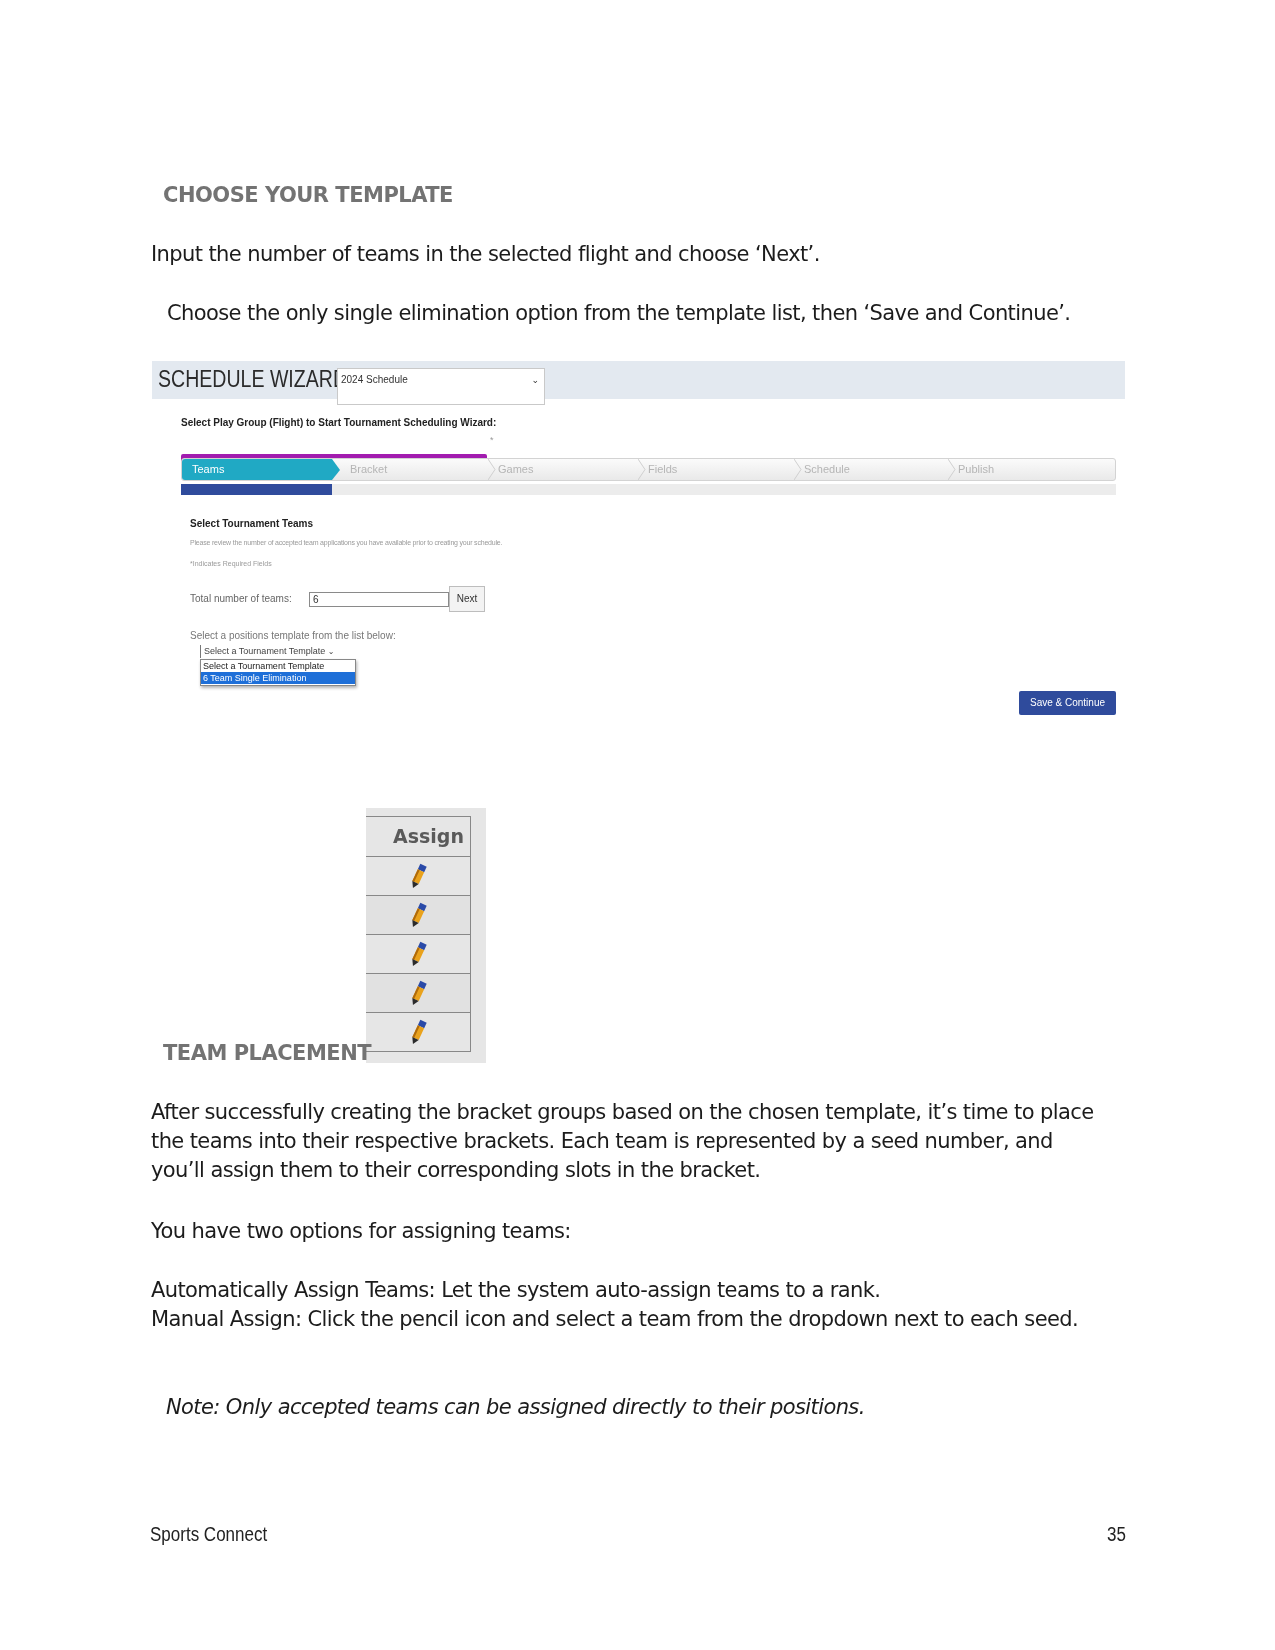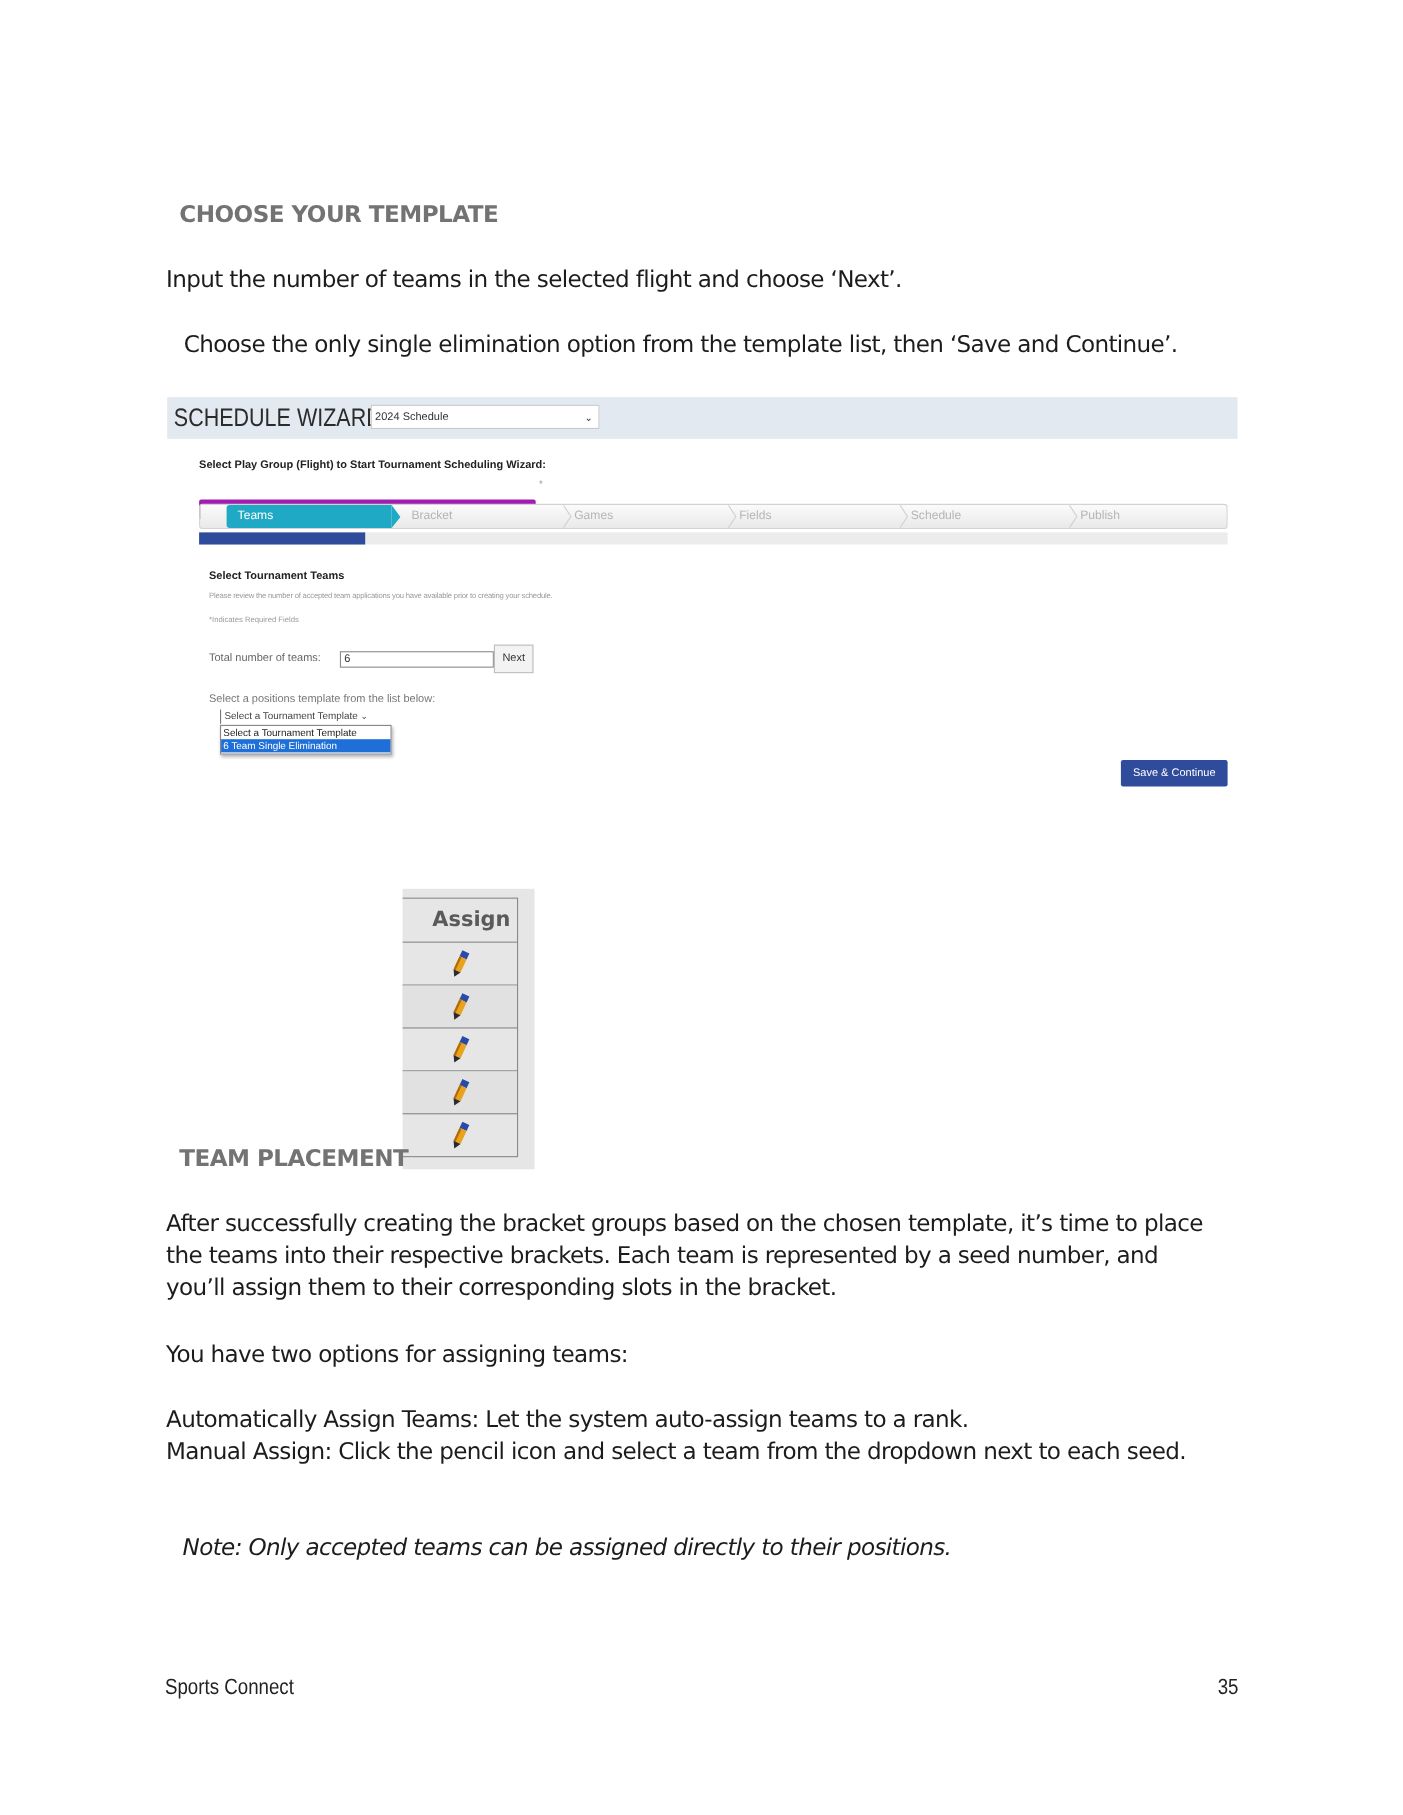--- a/index.html
+++ b/index.html
@@ -6,30 +6,30 @@
     body { width: 1275px; height: 1650px; position: relative; overflow: hidden; font-family: "Liberation Sans", sans-serif; color: #1a1a1a; }
     .abs { position: absolute; }
     .h-section { font-family: "DejaVu Sans", sans-serif; font-weight: bold; font-size: 21px; letter-spacing: -0.5px; color: #737373; margin-left: 12px; }
     .para { font-family: "DejaVu Sans", sans-serif; font-size: 21px; letter-spacing: -0.6px; color: #1c1c1c; line-height: 29px; }
     .para b { font-weight: normal; text-align: center; }
     .para i { font-style: italic; }
 
     
     .wiz-header { left: 152px; top: 361px; width: 973px; height: 38px; background: #e3e9f0; }
     .wiz-title { left: 158px; top: 366px; font-family: "Liberation Sans", sans-serif; font-size: 23px; transform: scaleX(0.85); transform-origin: left center; color: #2b2b2b; font-weight: normal; letter-spacing: 0px; }
-    .wiz-select { left: 337px; top: 368px; width: 208px; height: 22px; background: #fff; border: 1px solid #c9c9c9; font-size: 10px; line-height: 22px; padding-left: 3px; box-sizing: border-box; color: #333; }
+    .wiz-select { left: 337px; top: 368px; width: 208px; height: 37px; background: #fff; border: 1px solid #c9c9c9; font-size: 10px; line-height: 22px; padding-left: 3px; box-sizing: border-box; color: #333; }
     .wiz-select .chev { position: absolute; right: 5px; top: 0; font-size: 9px; color: #333; }
 
     .flight-label { left: 181px; top: 417px; font-size: 10px; font-weight: bold; color: #222; }
     .flight-select { left: 181px; top: 454px; width: 306px; height: 18px; background: #fff; border: 7px solid #a21caf; font-size: 10px; line-height: 16px; padding-left: 3px; box-sizing: border-box; color: #333; border-radius: 2px; }
     .flight-select .chev { position: absolute; right: 4px; top: 0; font-size: 9px; color: #333; }
     .req-mark { left: 490px; top: 435px; font-size: 9px; color: #999; }
 
     .steps { left: 181px; top: 458px; width: 935px; height: 23px; background: linear-gradient(#fbfbfb, #e9e9e9); border: 1px solid #d3d3d3; box-sizing: border-box; border-radius: 3px; }
-    .step { position: absolute; top: 0; height: 21px; line-height: 21px; font-size: 11px; color: #b5b5b5; padding-left: 10px; box-sizing: border-box; margin-left: 24px; }
+    .step { position: absolute; top: 0; height: 21px; line-height: 21px; font-size: 11px; color: #b5b5b5; padding-left: 10px; box-sizing: border-box; }
     .step.active { background: #20a9c4; color: #fff; border-radius: 3px 0 0 3px; }
     .step .arrow-right { position: absolute; right: -8px; top: 0; width: 0; height: 0; border-top: 11px solid transparent; border-bottom: 10px solid transparent; border-left: 8px solid #20a9c4; }
     .step-divider { position: absolute; top: 0; width: 8px; height: 21px; }
     .progress-track { left: 181px; top: 484px; width: 935px; height: 11px; background: #ececec; }
     .progress-fill { left: 181px; top: 484px; width: 151px; height: 11px; background: #2f4b9c; }
 
     .teams-title { left: 190px; top: 518px; font-size: 10px; font-weight: bold; color: #222; }
     .teams-desc { left: 190px; top: 539px; font-size: 7px; color: #9a9a9a; letter-spacing: -0.2px; }
     .teams-req { left: 190px; top: 560px; font-size: 7px; color: #9a9a9a; }
     .total-label { left: 190px; top: 593px; font-size: 10px; color: #666; }

